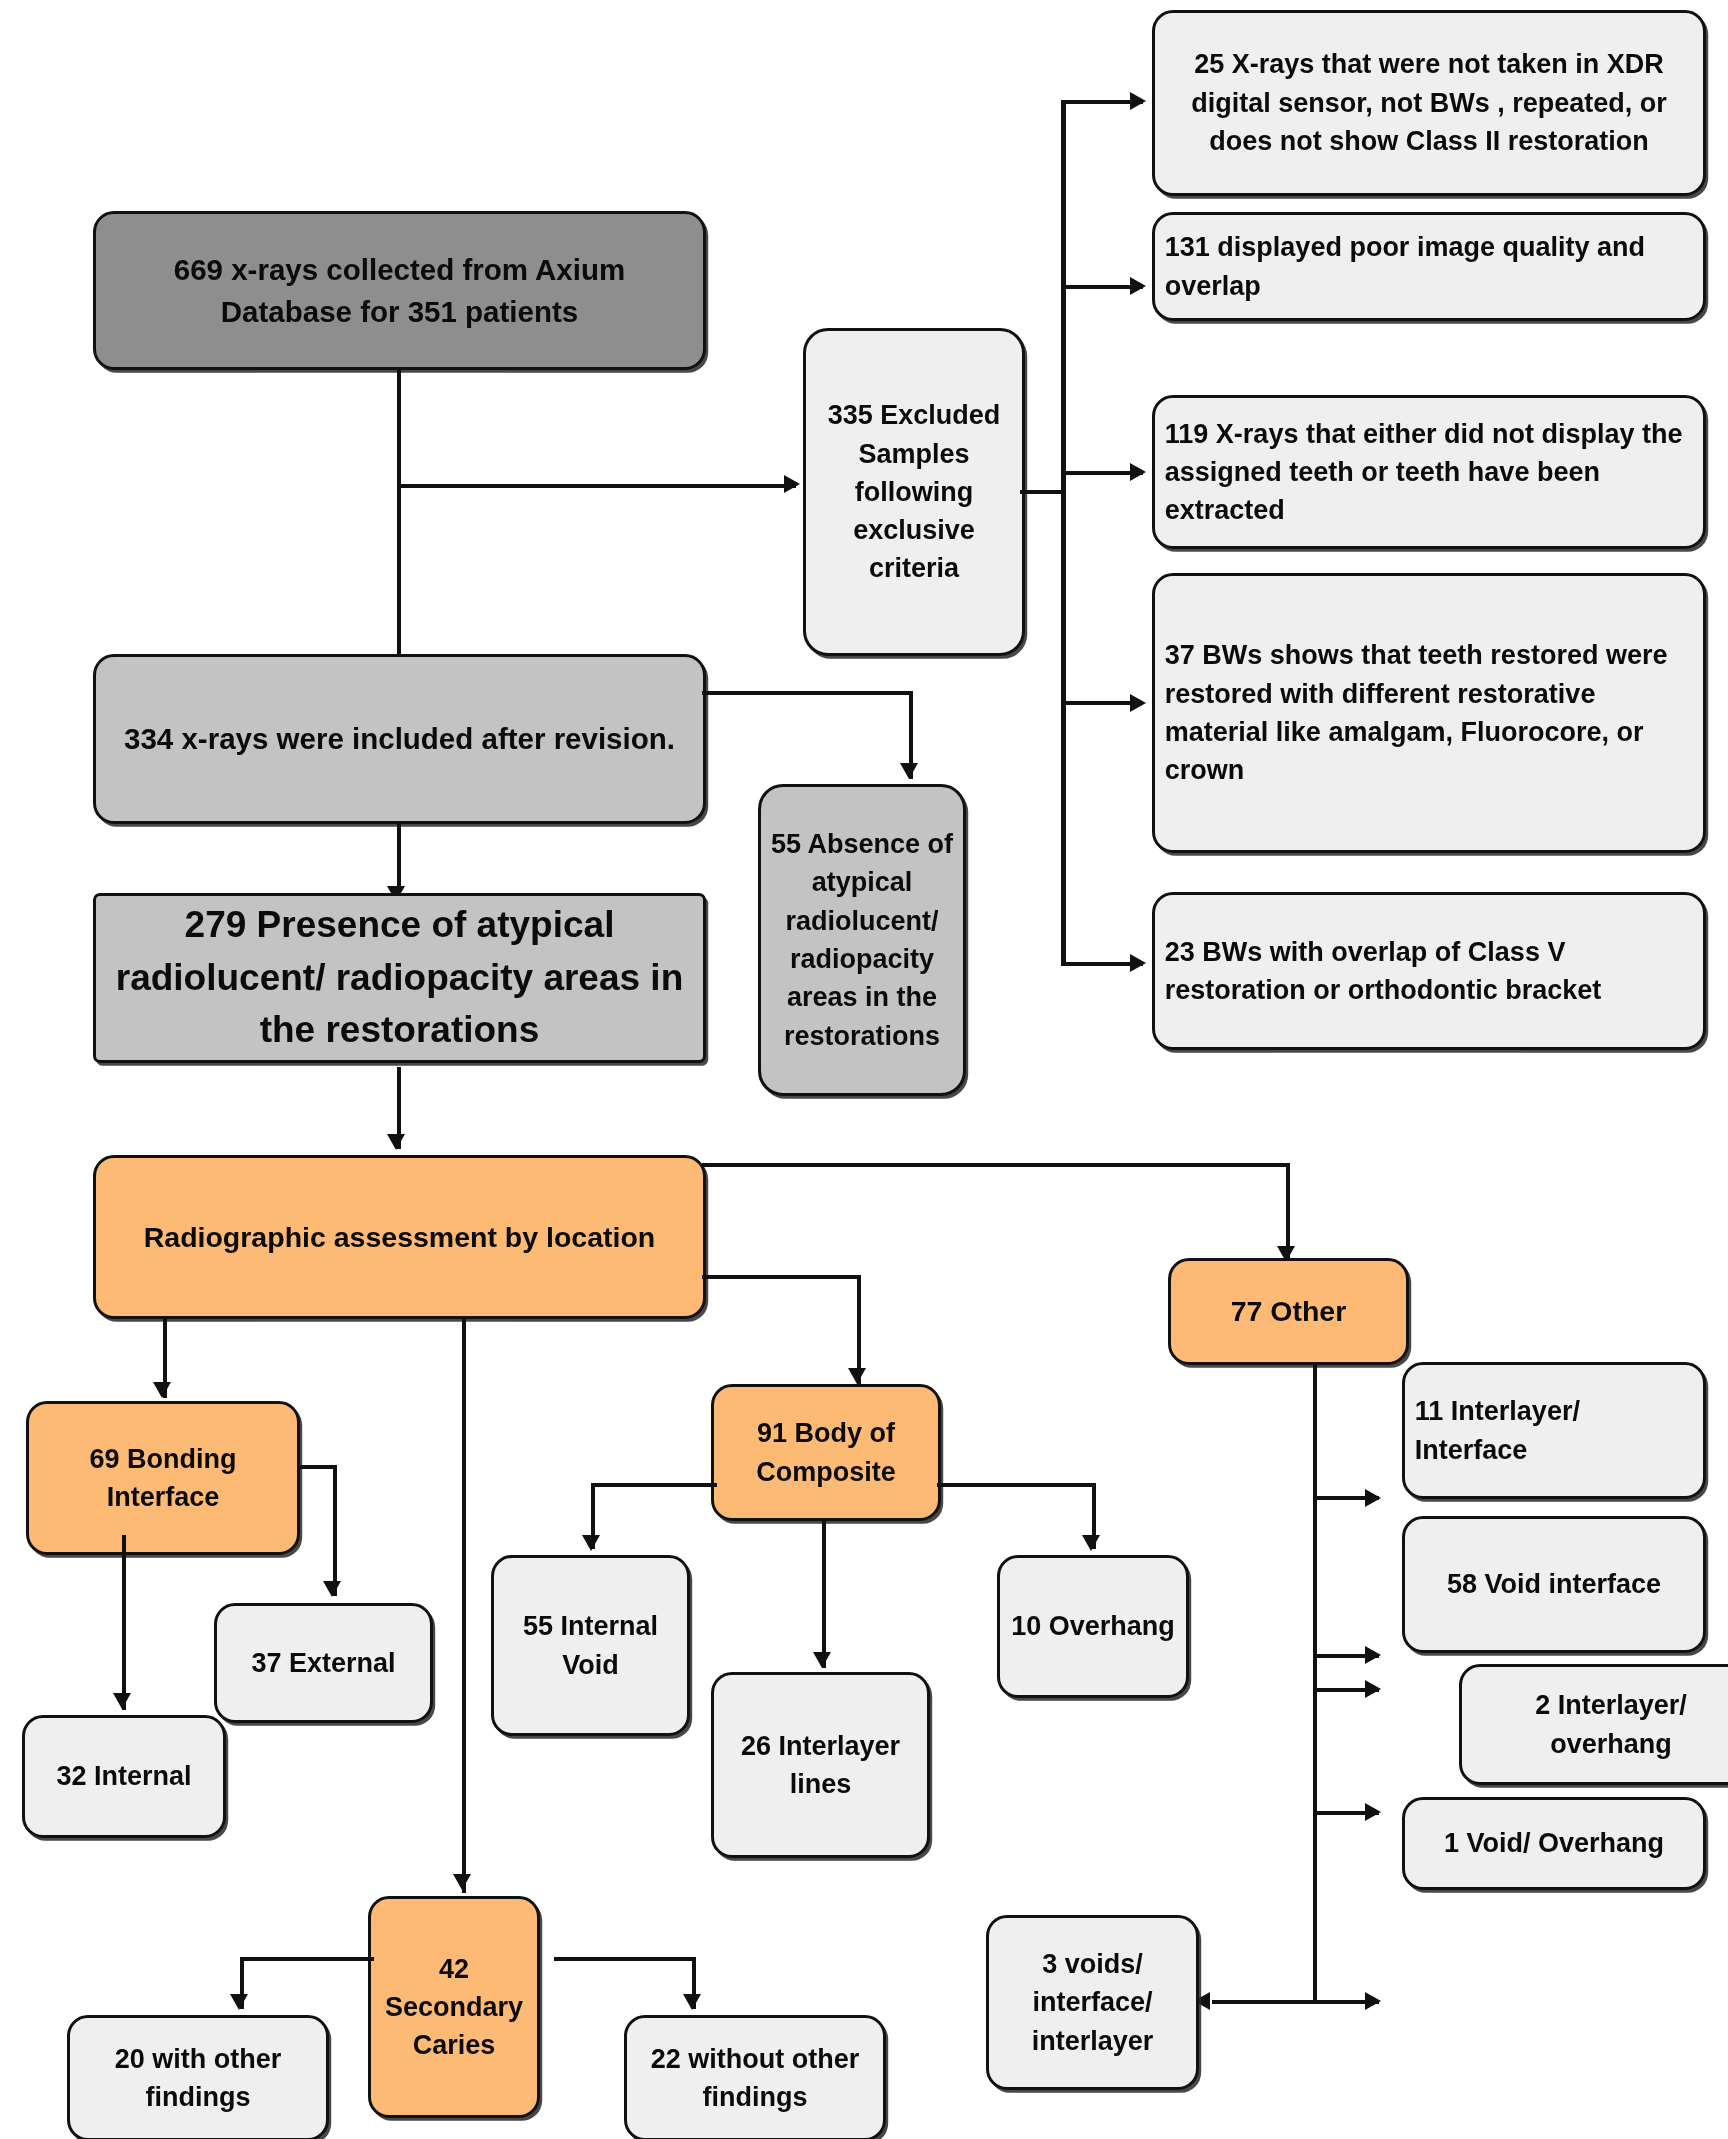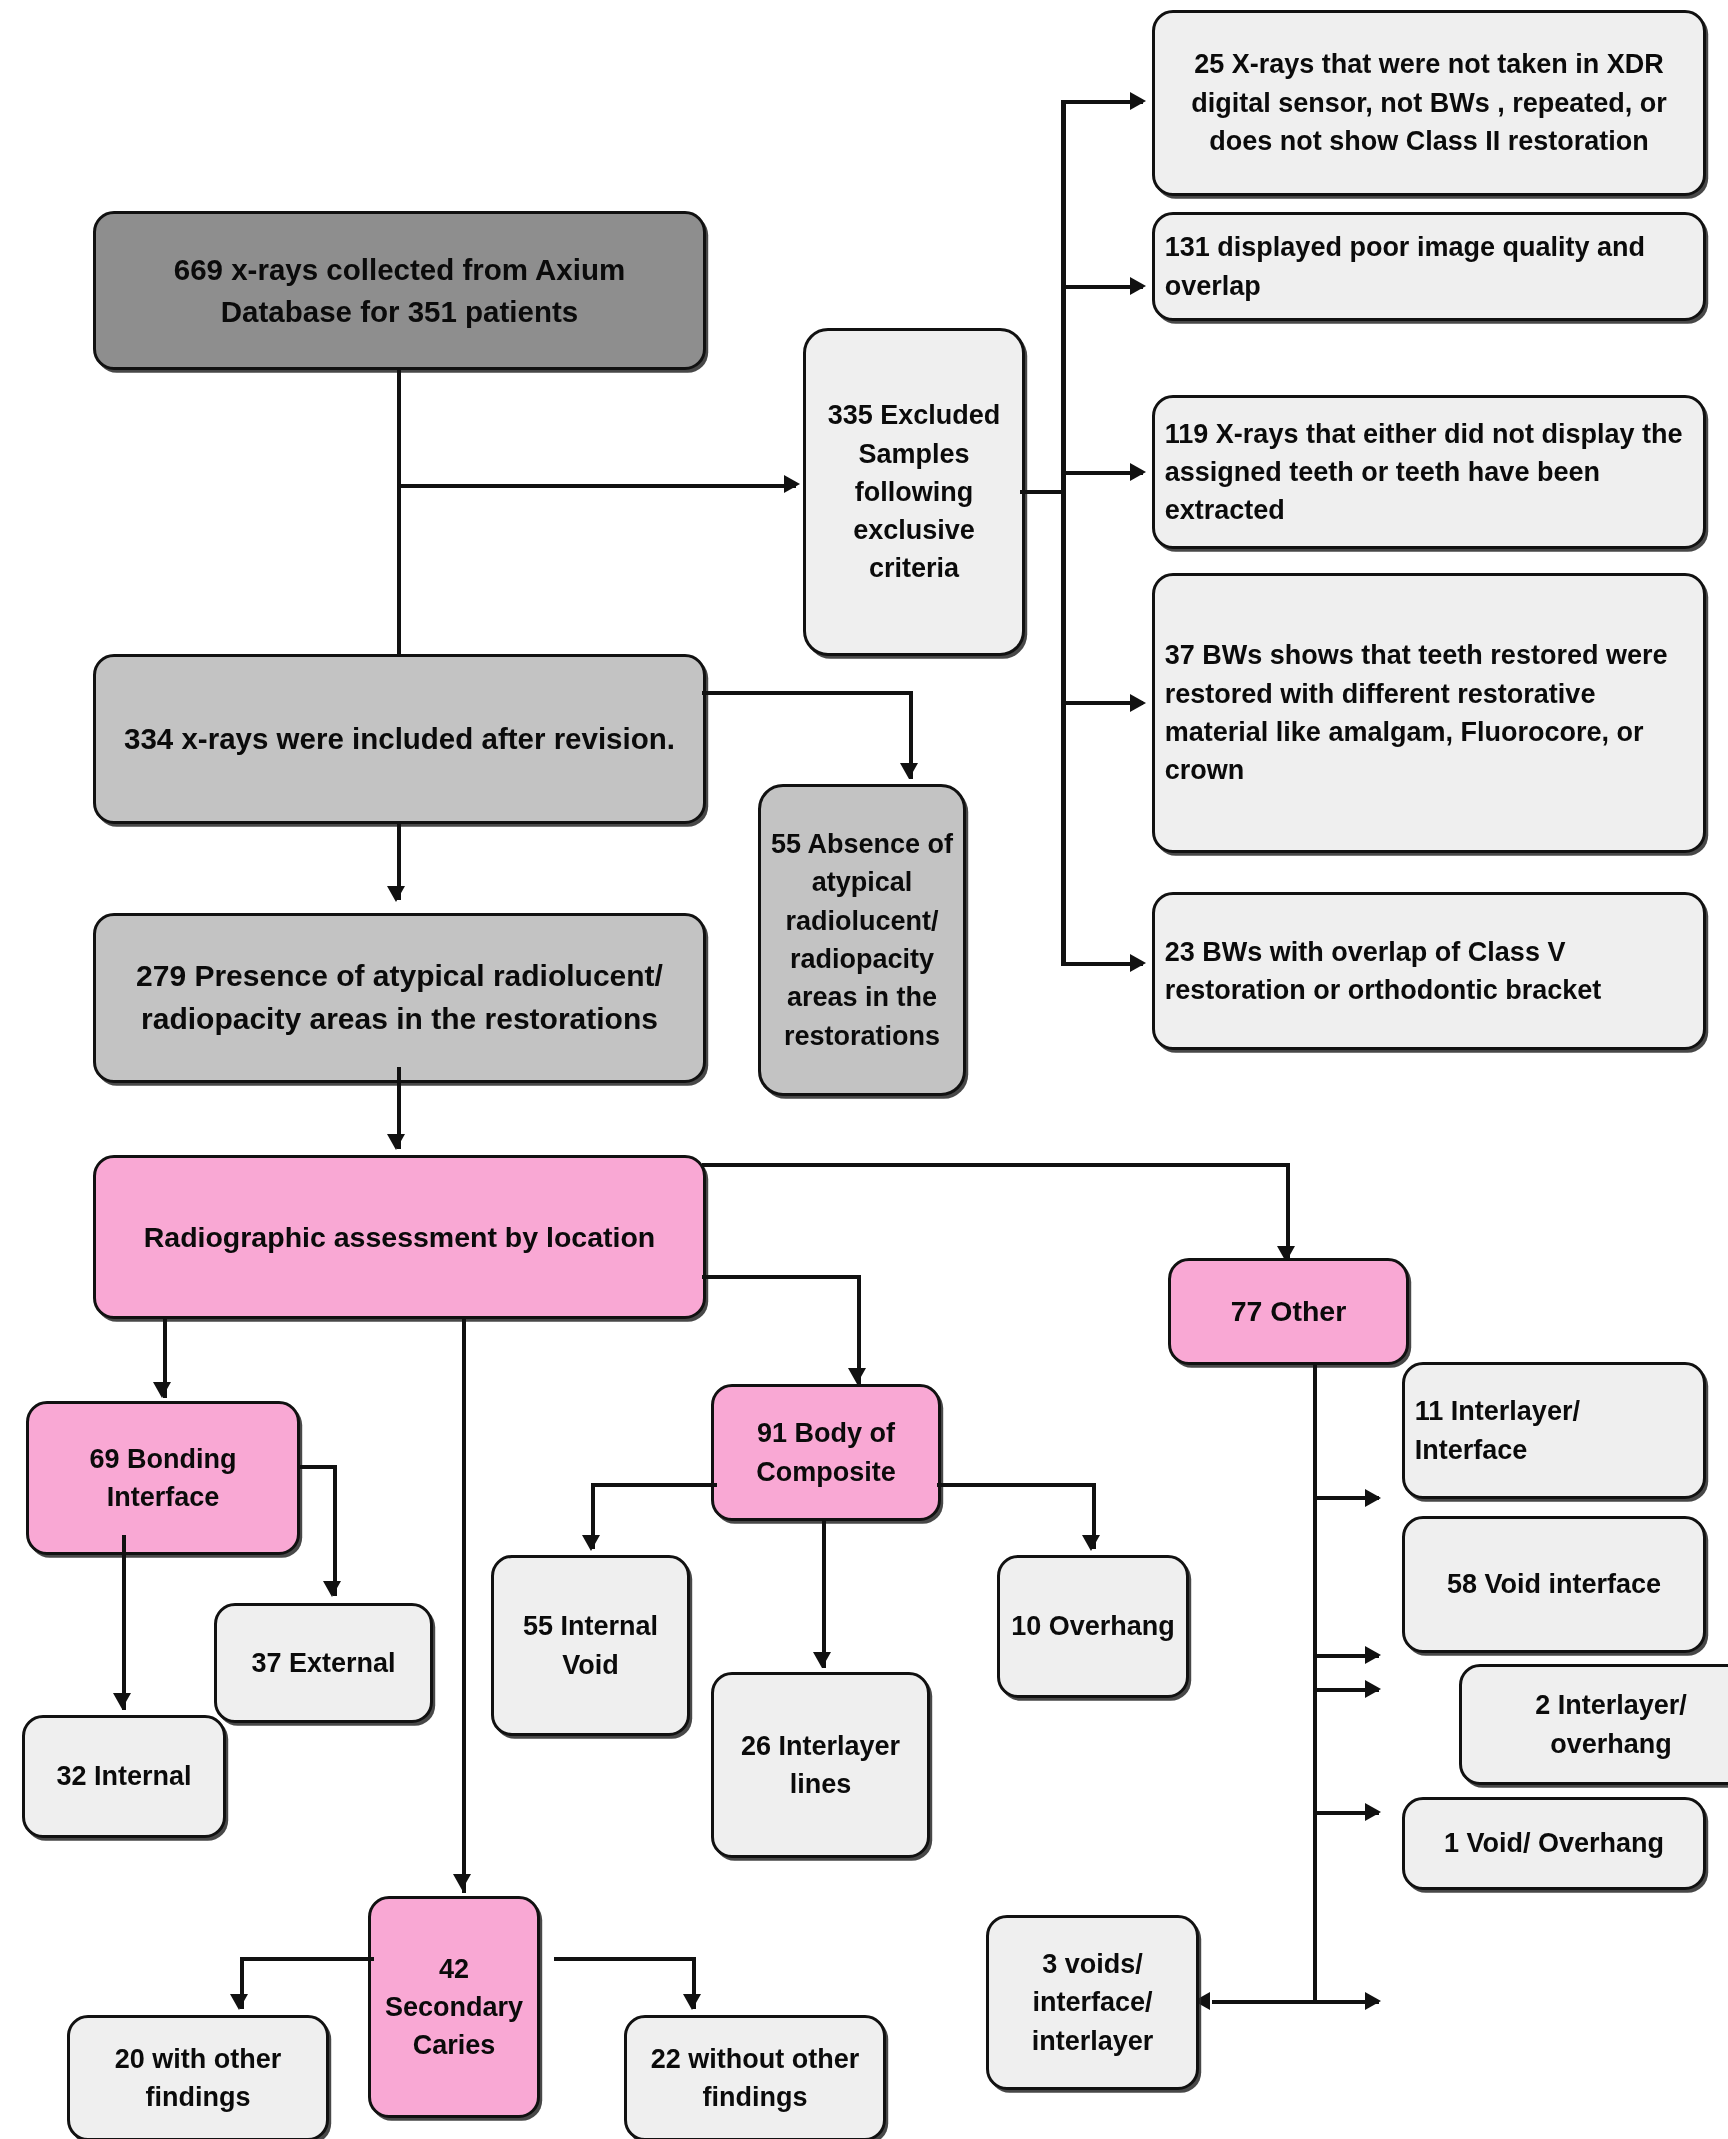--- a/index.html
+++ b/index.html
@@ -28,21 +28,21 @@
     justify-content: center;
     text-align: center;
     font-weight: bold;
     color: #0b0b0b;
     line-height: 1.42;
     padding: 5.5px 9.8px;
     box-shadow: 2.7px 3.3px 0 -0.5px rgba(40,40,40,0.85);
   }
   .node.lvl-dark   { background: #8e8e8e; }
   .node.lvl-mid    { background: #c3c3c3; text-align: center; }
-  .node.lvl-soft   { background: #f9a8d4; }
+  .node.lvl-soft   { background: #fdba74; }
   .node.lvl-light  { background: #efefef; }
 
   
   .ln {
     position: absolute;
     background: #111111;
   }
   .ln.h { height: 3.8px; }
   .ln.v { width: 3.8px; }
   .ln.thick.v { width: 4.9px; }
@@ -116,21 +116,21 @@
 
   <div class="ln v" style="left:397px; top:823px; height:77px;"></div>
   <div class="arrow down" style="left:387px; top:886px;"></div>
 
   <div class="ln h" style="left:702px; top:691px; width:211px;"></div>
   <div class="ln v" style="left:909px; top:691px; height:88px;"></div>
   <div class="arrow down" style="left:900px; top:763px;"></div>
 
   <div class="node lvl-mid" style="left:758px; top:784px; width:208px; height:312px; font-size:27px; border-radius:25px;">55 Absence of atypical radiolucent/ radiopacity areas in the restorations</div>
 
-  <div class="node lvl-mid" style="left:93px; top:913px; width:613px; height:170px; font-size:30px;">279 Presence of atypical radiolucent/ radiopacity areas in the restorations</div>
+  <div class="node lvl-mid" style="left:93px; top:893px; width:613px; height:170px; font-size:37px;border-radius:7px;">279 Presence of atypical radiolucent/ radiopacity areas in the restorations</div>
 
   <div class="ln v" style="left:397px; top:1067px; height:82px;"></div>
   <div class="arrow down" style="left:387px; top:1134px;"></div>
 
   <div class="node lvl-soft" style="left:93px; top:1155px; width:613px; height:164px; font-size:28.5px;">Radiographic assessment by location</div>
 
   <div class="ln v" style="left:163px; top:1316px; height:82px;"></div>
   <div class="arrow down" style="left:153px; top:1382px;"></div>
 
   <div class="ln v" style="left:462px; top:1316px; height:577px;"></div>

